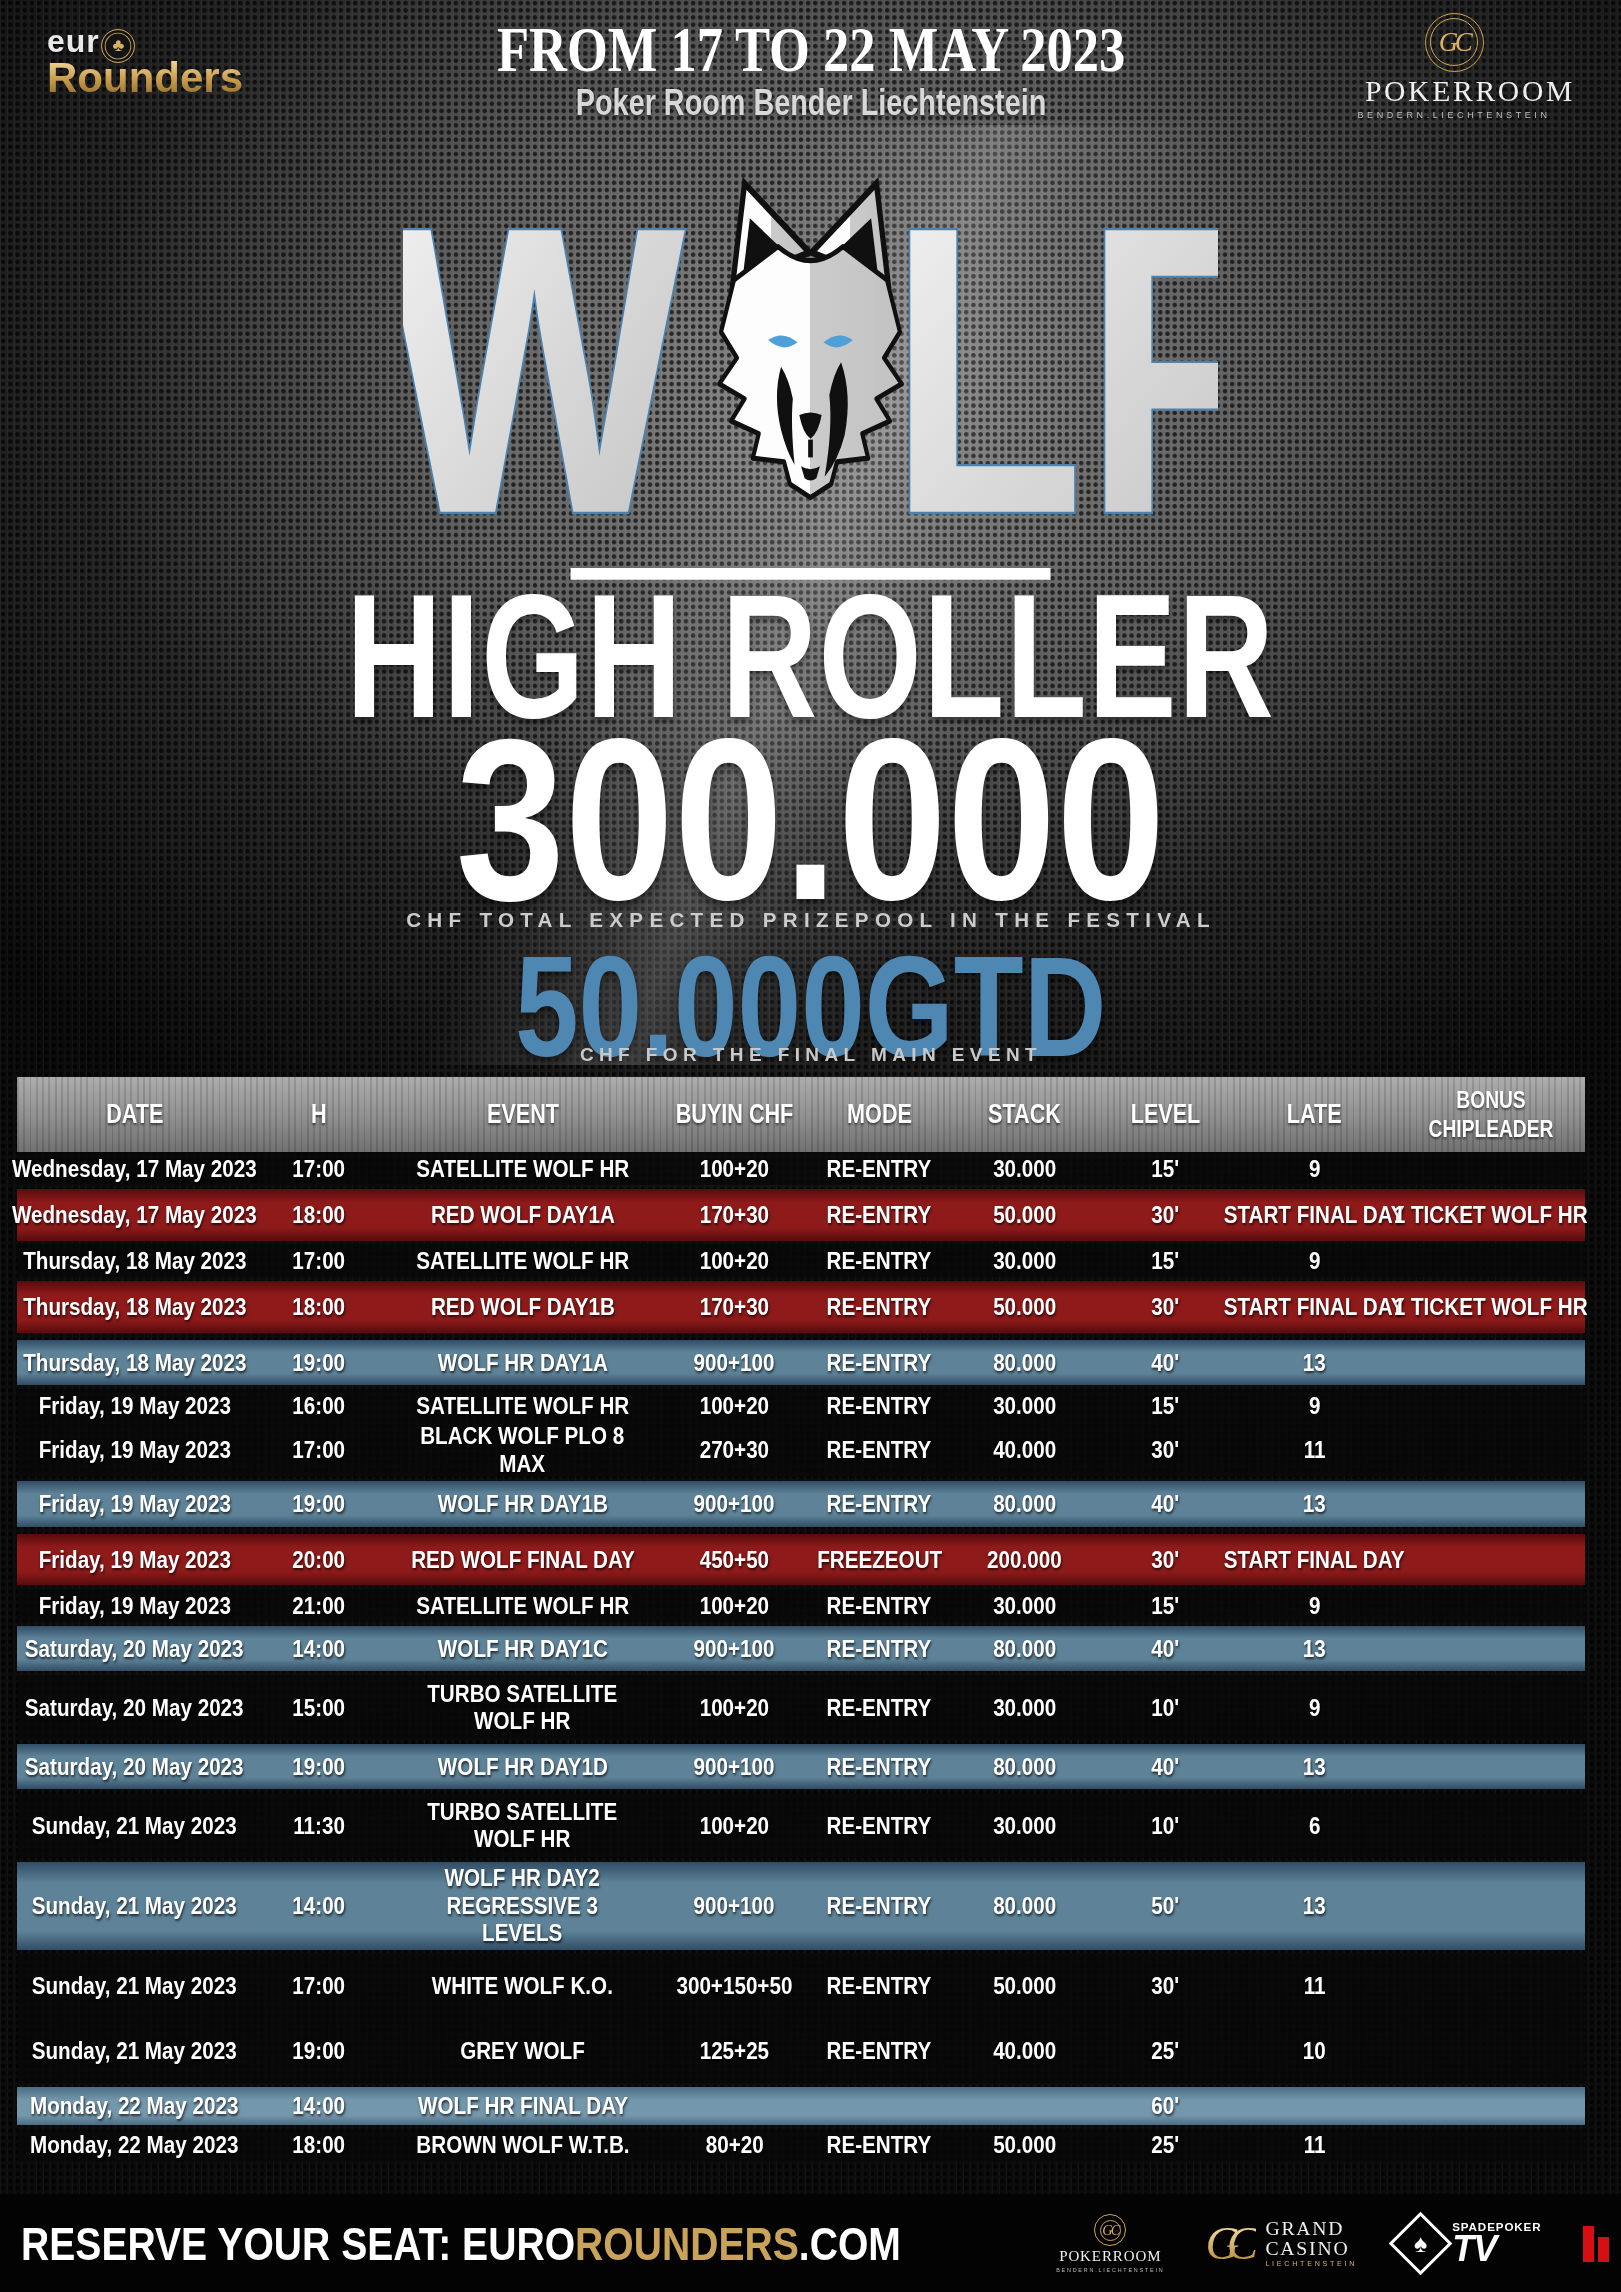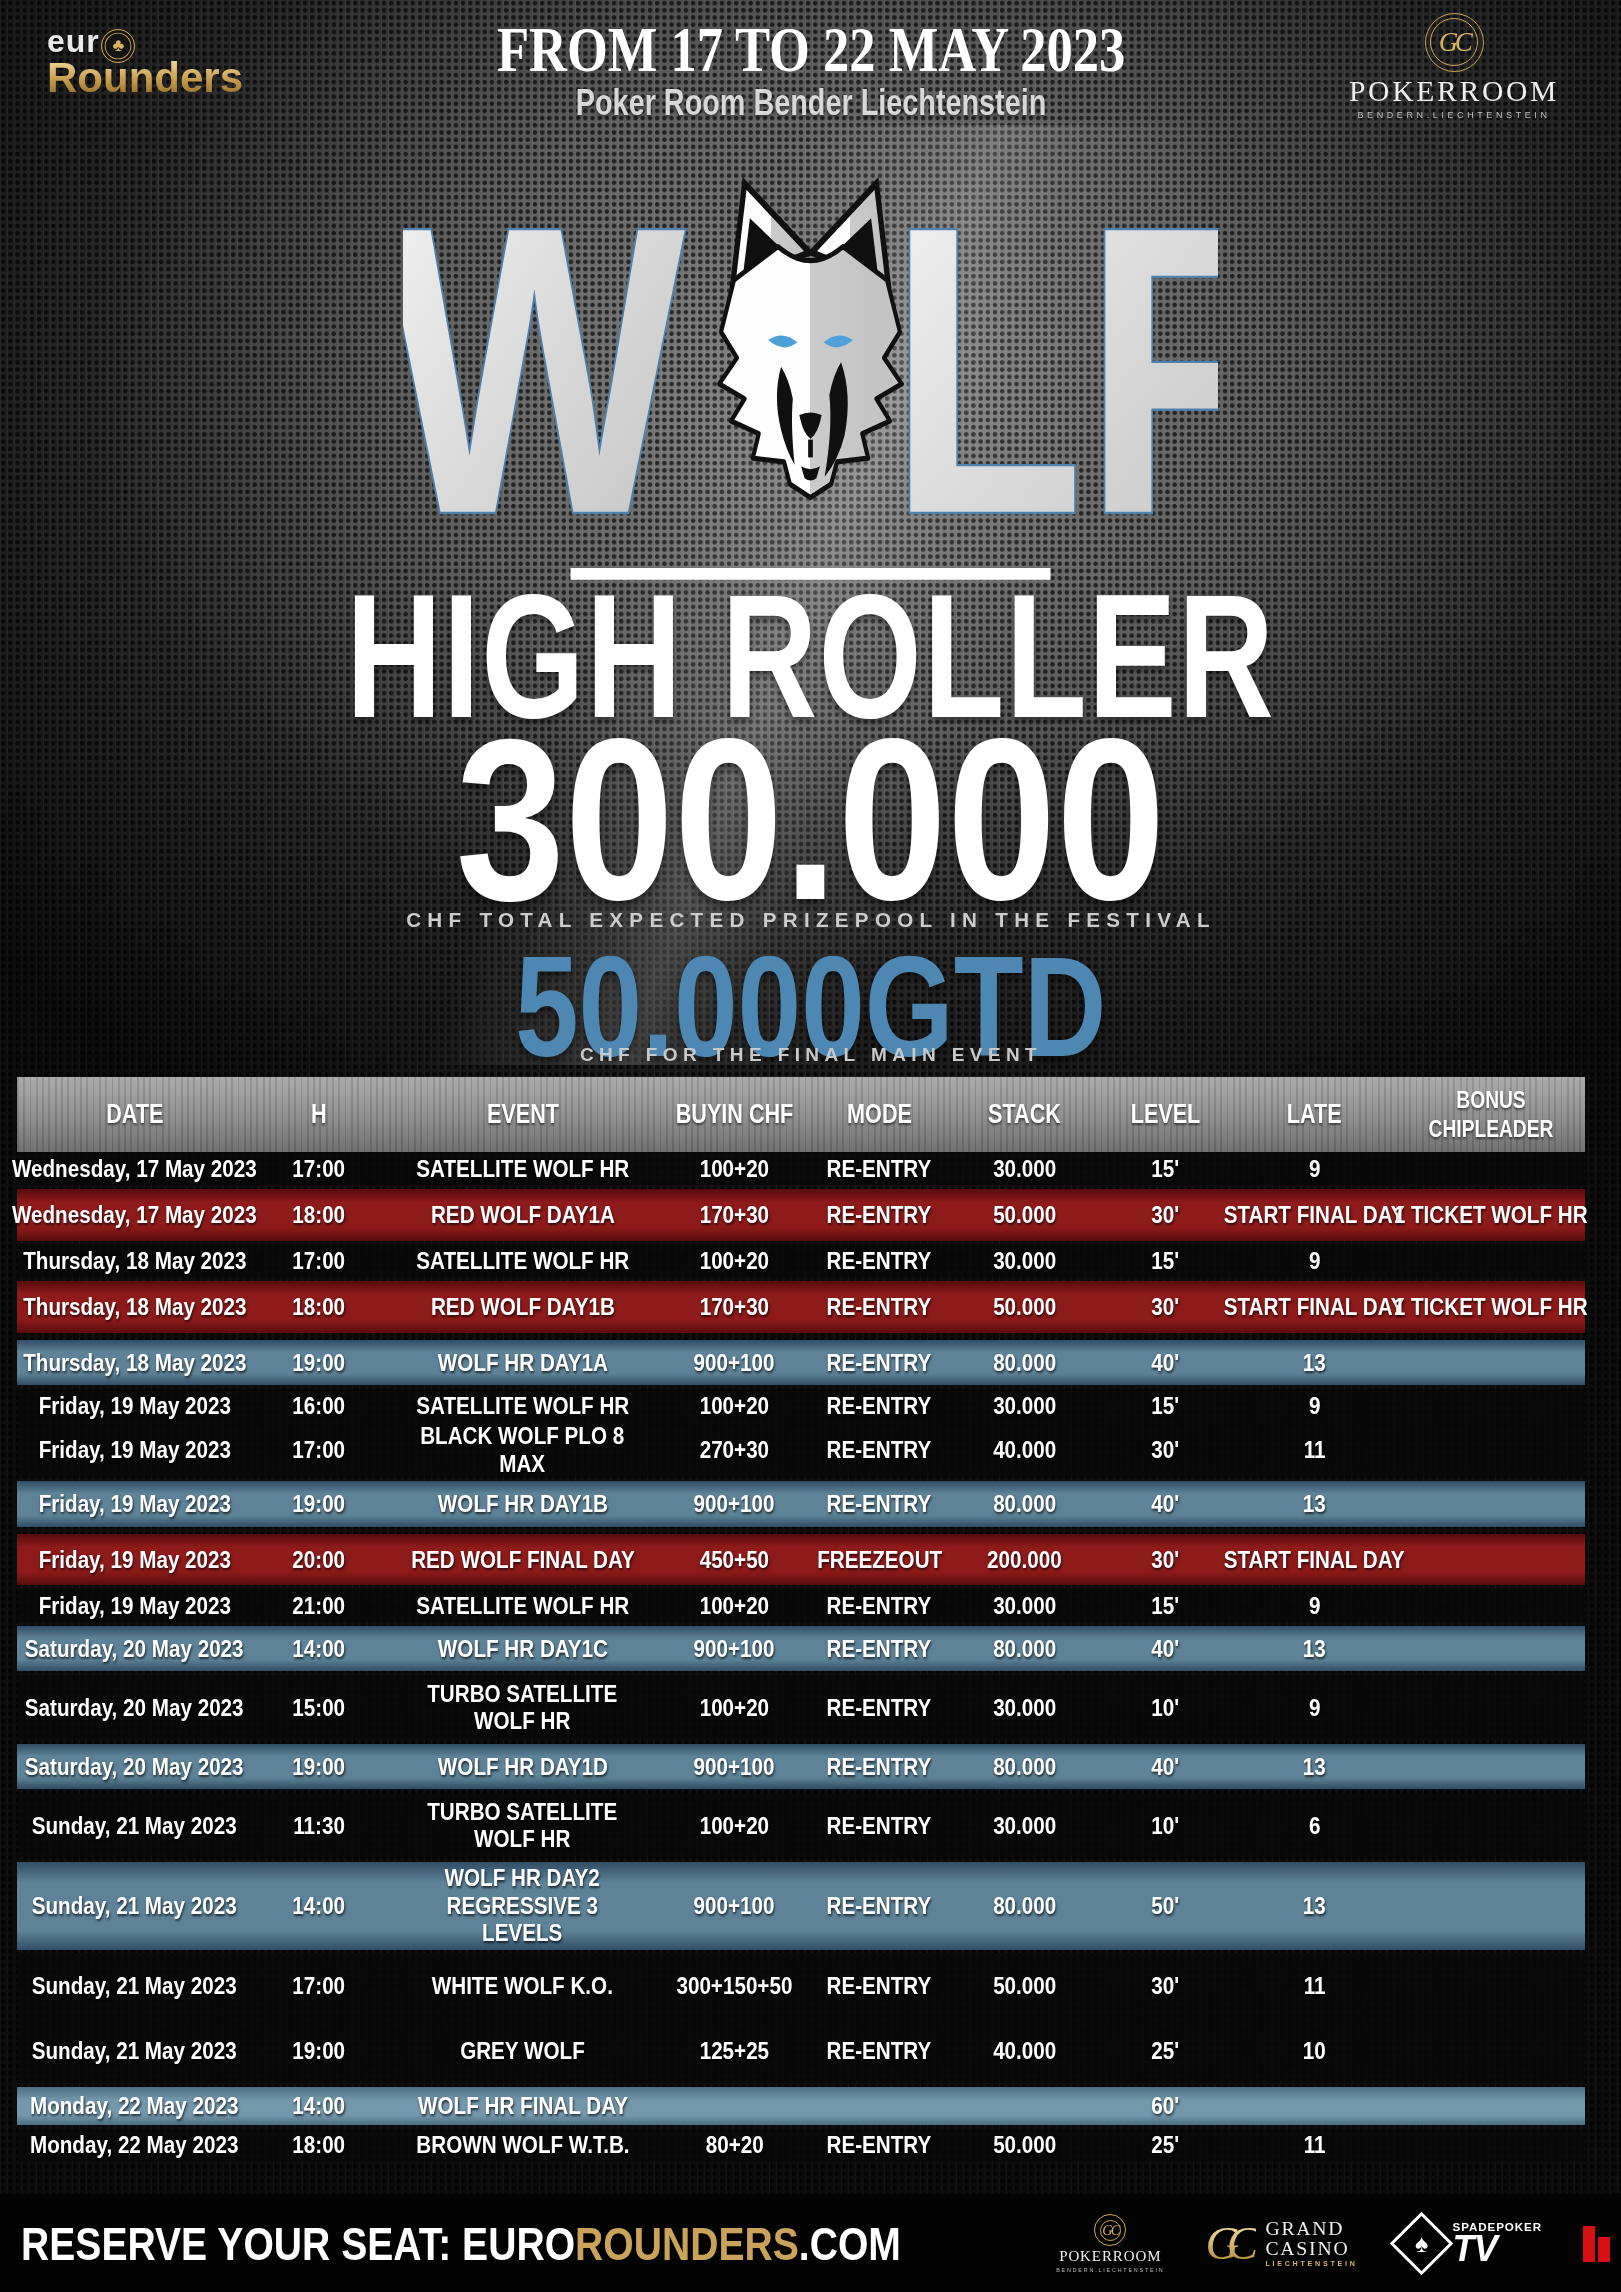--- a/index.html
+++ b/index.html
@@ -33,21 +33,21 @@
     -webkit-background-clip:text;background-clip:text;color:transparent;}
   .chip{display:inline-block;vertical-align:middle;width:32px;height:32px;border-radius:50%;
     background:#141414;border:1.8px solid #c9a35a;box-shadow:inset 0 0 0 2.7px #141414, inset 0 0 0 3.6px #c9a35a;
     text-align:center;line-height:30px;font-size:18px;color:#d9b263;margin-left:1.8px;margin-top:-5.4px;}
   .logo-pr{position:absolute;right:47px;top:12.5px;z-index:2;text-align:center;width:242px;}
   .pr-circle{width:57px;height:57px;margin:0 auto;border-radius:50%;border:1.8px solid #cfa651;
     box-shadow:inset 0 0 0 3.6px rgba(0,0,0,0), inset 0 0 0 1.8px #0000;position:relative;}
   .pr-circle::after{content:"";position:absolute;inset:4.5px;border-radius:50%;border:0.9px solid #cfa651;}
   .pr-mono{position:absolute;inset:0;display:flex;align-items:center;justify-content:center;
     font-family:"Liberation Serif",serif;color:#d9b263;font-size:27px;font-style:italic;letter-spacing:-3.6px;}
-  .pr-title{font-family:"Liberation Serif",serif;color:#efefef;font-size:29.6px;letter-spacing:2.7px;margin-top:3.6px;}
+  .pr-title{font-family:"Liberation Serif",serif;color:#efefef;font-size:29.6px;letter-spacing:2.7px;margin-top:3.6px;text-align:right;}
   .pr-sub{color:#bdbdbd;font-size:9px;letter-spacing:3.6px;margin-top:1.8px;}
   
   .wolf-wrap{position:absolute;left:403px;top:158px;width:815px;z-index:1;}
   .big-line{position:absolute;left:0;right:0;text-align:center;color:#fff;font-weight:bold;z-index:1;}
   .high-roller{top:568px;font-size:177px;line-height:1;text-shadow:0 3.6px 9px rgba(0,0,0,.45);}
   .high-roller .cx{transform:scaleX(.75);letter-spacing:1.8px;}
   .prizepool{top:704px;font-size:231px;line-height:1;text-shadow:0 4.5px 10.7px rgba(0,0,0,.45);}
   .prizepool .cx{transform:scaleX(.85);}
   .cap1{top:908px;font-size:20.6px;color:#cccccc;font-weight:bold;letter-spacing:6.3px;}
   .gtd{top:935px;font-size:143px;line-height:1;color:#4d87b2;text-shadow:0 3.6px 9px rgba(0,0,0,.5);}
@@ -90,21 +90,21 @@
   .fl{display:flex;align-items:center;gap:9px;}
   .fl-pr{flex-direction:column;gap:0;text-align:center;}
   .fl-pr .pr-circle{width:30px;height:30px;}
   .fl-pr .pr-mono{font-size:14.3px;letter-spacing:-1.8px;}
   .fl-pr .pr-title{font-size:15px;letter-spacing:0.9px;margin-top:1.8px;}
   .fl-pr .pr-sub{font-size:5.4px;letter-spacing:1.8px;}
   .gc-mono{font-family:"Liberation Serif",serif;font-style:italic;font-size:47px;line-height:.8;
     background:linear-gradient(180deg,#f3dc9d,#b98f3e);-webkit-background-clip:text;
     background-clip:text;color:transparent;letter-spacing:-12.5px;padding-right:10.7px;}
   .gc-text{font-family:"Liberation Serif",serif;color:#efefef;font-size:19.7px;line-height:1;letter-spacing:1.8px;}
-  .gc-sub{color:#d9b263;font-size:7.2px;letter-spacing:2.7px;margin-top:0;font-weight:bold;}
+  .gc-sub{color:#d9b263;font-size:7.2px;letter-spacing:2.7px;margin-top:0;}
   .sp-icon{width:39px;height:39px;border:3.6px solid #fff;transform:rotate(45deg);
     display:flex;align-items:center;justify-content:center;}
   .sp-icon span{transform:rotate(-45deg);color:#fff;font-size:25px;}
   .sp-col{line-height:.9;color:#fff;}
   .sp-top{font-size:11.6px;font-weight:bold;letter-spacing:0.9px;}
   .sp-main{font-size:36px;font-weight:bold;font-style:italic;letter-spacing:-0.9px;}
   .pk-bars{display:flex;align-items:flex-end;gap:3.6px;height:36px;}
   .pk-bars i{display:block;background:#d60f12;width:11.6px;}
   .pk-b1{height:36px}.pk-b2{height:25px}
 </style>

